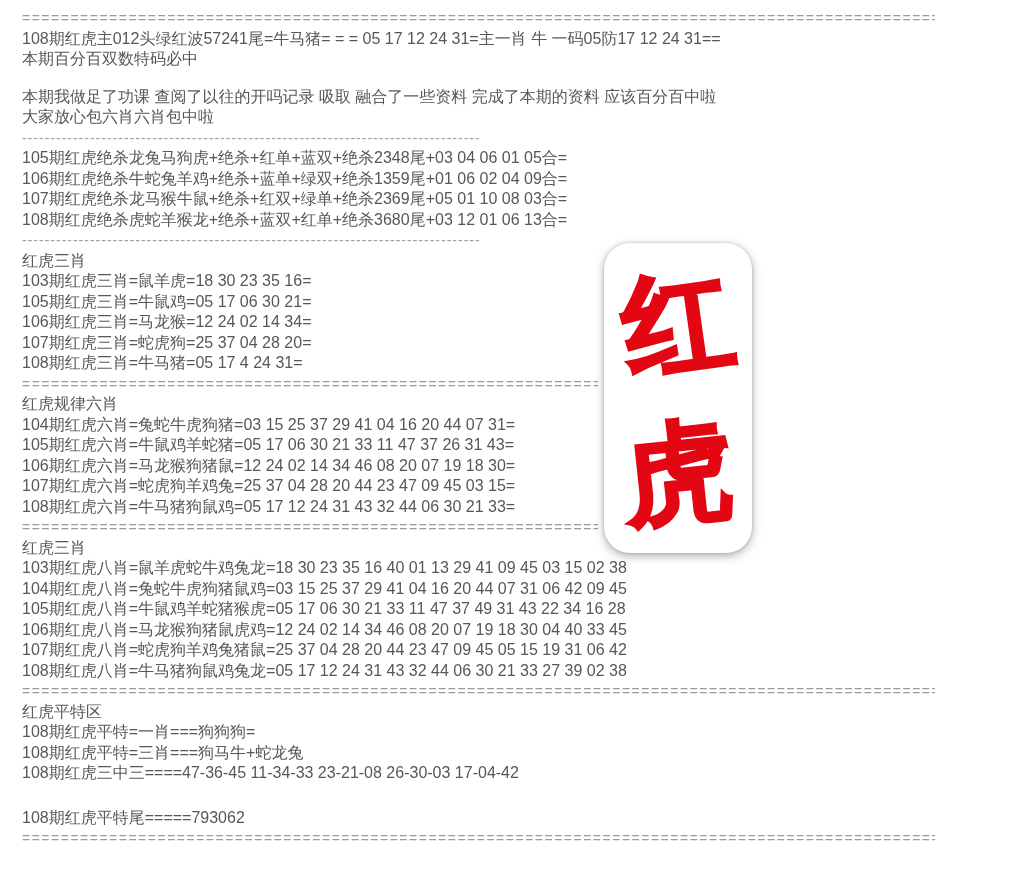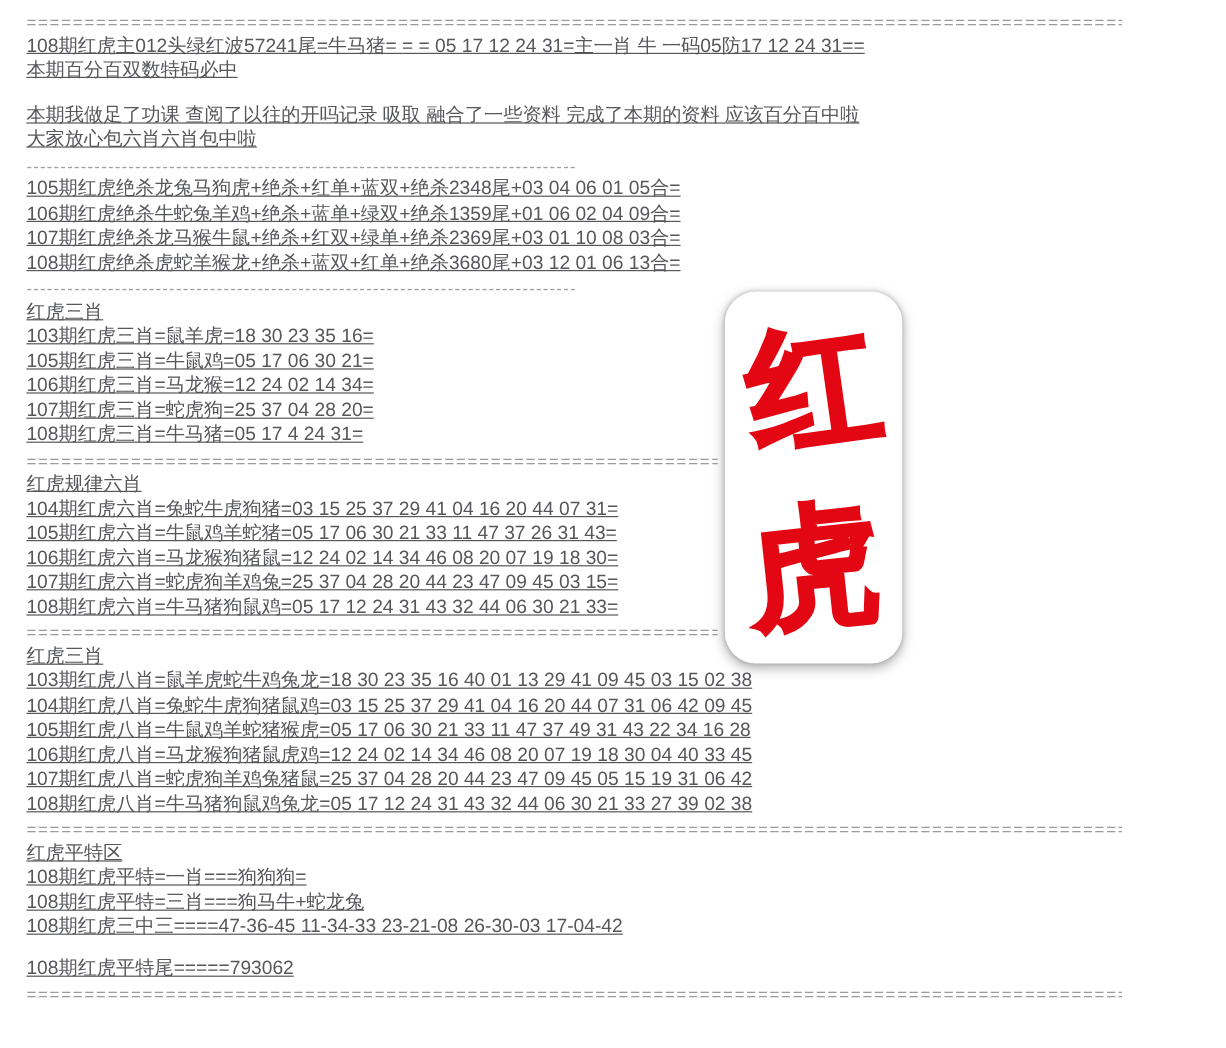--- a/index.html
+++ b/index.html
@@ -12,38 +12,37 @@
   }
   .content {
     padding: 8px 0 0 22px;
     font-size: 16px;
     color: #56575a;
   }
   .line {
     height: 20.5px;
     line-height: 20.5px;
     white-space: nowrap;
-    text-decoration: underline;
   }
   .divider {
     height: 20.5px;
     line-height: 20.5px;
     color: #9b9b9b;
     font-size: 14px;
     letter-spacing: 1.5px;
     white-space: nowrap;
     overflow: hidden;
   }
   .divider.dash { letter-spacing: 1px; color: #a0a0a0; }
   .w-full { width: 913px; }
   .w-med  { width: 576px; }
   .w-dash { width: 458px; }
   .gap    { height: 17px; }
   .list .line { height: 20.5px; }
-  .pingte-list .line:last-child { margin-top: 14px; }
+  .pingte-list .line:last-child { margin-top: 24px; }
 
   .badge {
     position: absolute;
     left: 604px; top: 243px;
     width: 148px; height: 310px;
     background: #ffffff;
     border-radius: 26px;
     box-shadow: 0 3px 10px rgba(110,110,110,0.55), 0 0 3px rgba(140,140,140,0.4);
     display: flex;
     flex-direction: column;
@@ -73,21 +72,21 @@
   <div class="gap"></div>
 
   <div class="line">本期我做足了功课 查阅了以往的开吗记录 吸取 融合了一些资料 完成了本期的资料 应该百分百中啦</div>
   <div class="line">大家放心包六肖六肖包中啦</div>
 
   <div class="divider dash w-dash">----------------------------------------------------------------------------------------------------</div>
 
   <div class="list">
       <div class="line">105期红虎绝杀龙兔马狗虎+绝杀+红单+蓝双+绝杀2348尾+03 04 06 01 05合=</div>
       <div class="line">106期红虎绝杀牛蛇兔羊鸡+绝杀+蓝单+绿双+绝杀1359尾+01 06 02 04 09合=</div>
-      <div class="line">107期红虎绝杀龙马猴牛鼠+绝杀+红双+绿单+绝杀2369尾+03 01 10 08 03合=</div>
+      <div class="line">107期红虎绝杀龙马猴牛鼠+绝杀+红双+绿单+绝杀2369尾+05 01 10 08 03合=</div>
       <div class="line">108期红虎绝杀虎蛇羊猴龙+绝杀+蓝双+红单+绝杀3680尾+03 12 01 06 13合=</div>
     </div>
 
   <div class="divider dash w-dash">----------------------------------------------------------------------------------------------------</div>
 
   <div class="section">
     <div class="line">红虎三肖</div>
     <div class="list">
         <div class="line">103期红虎三肖=鼠羊虎=18 30 23 35 16=</div>
         <div class="line">105期红虎三肖=牛鼠鸡=05 17 06 30 21=</div>

